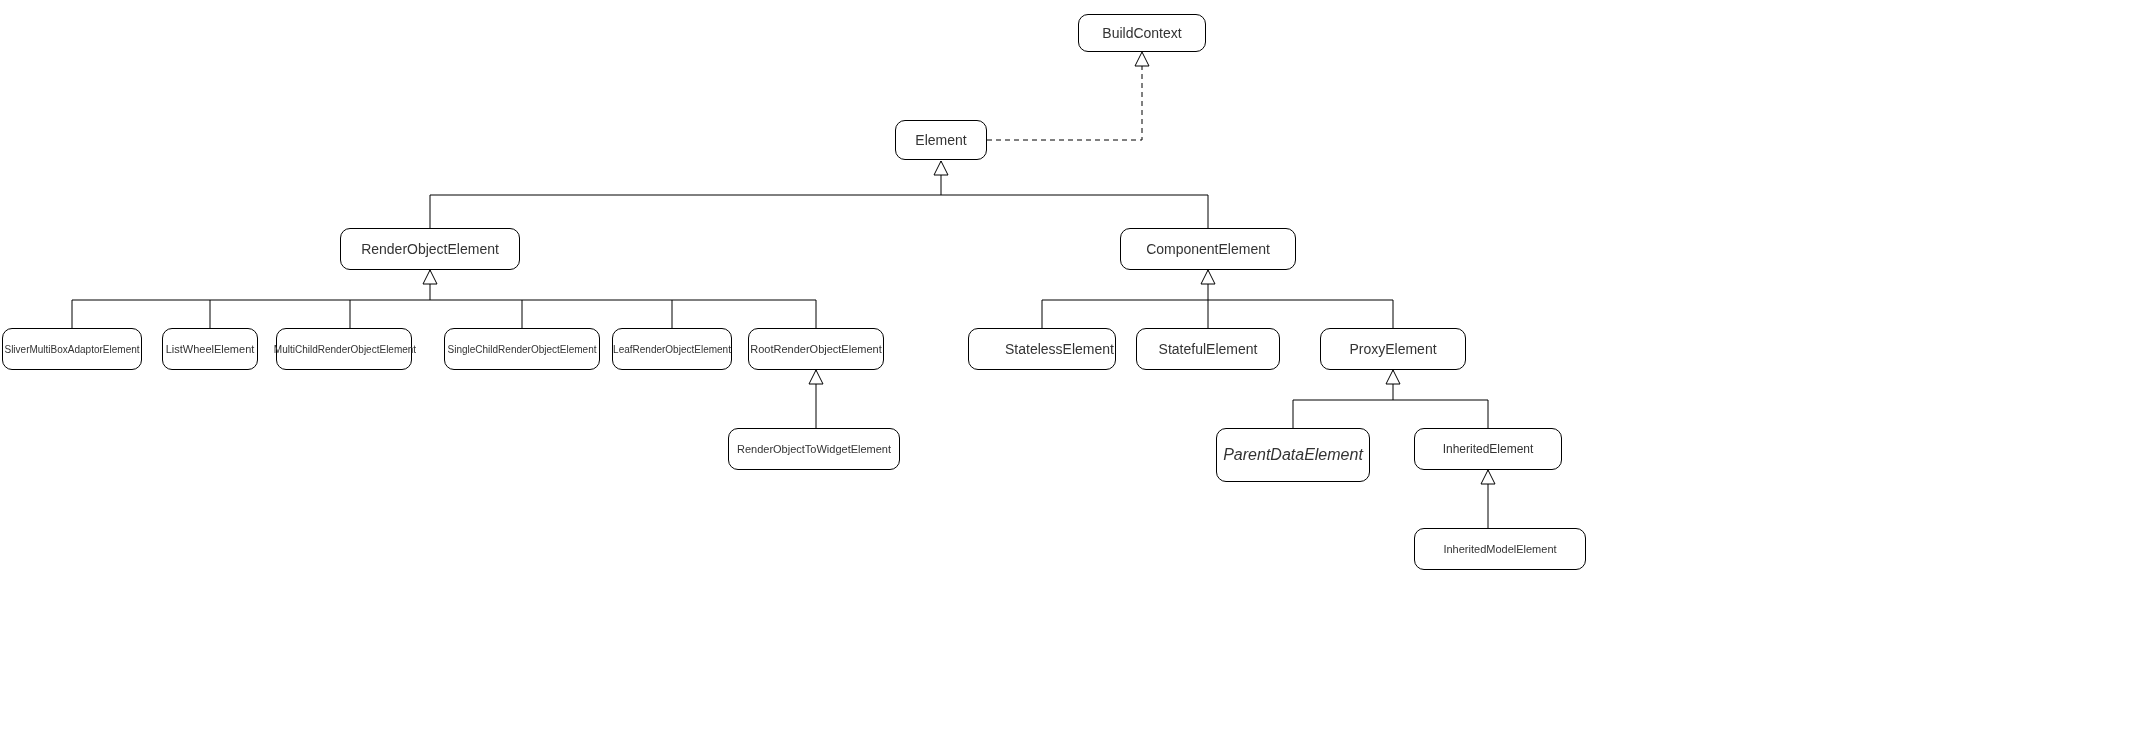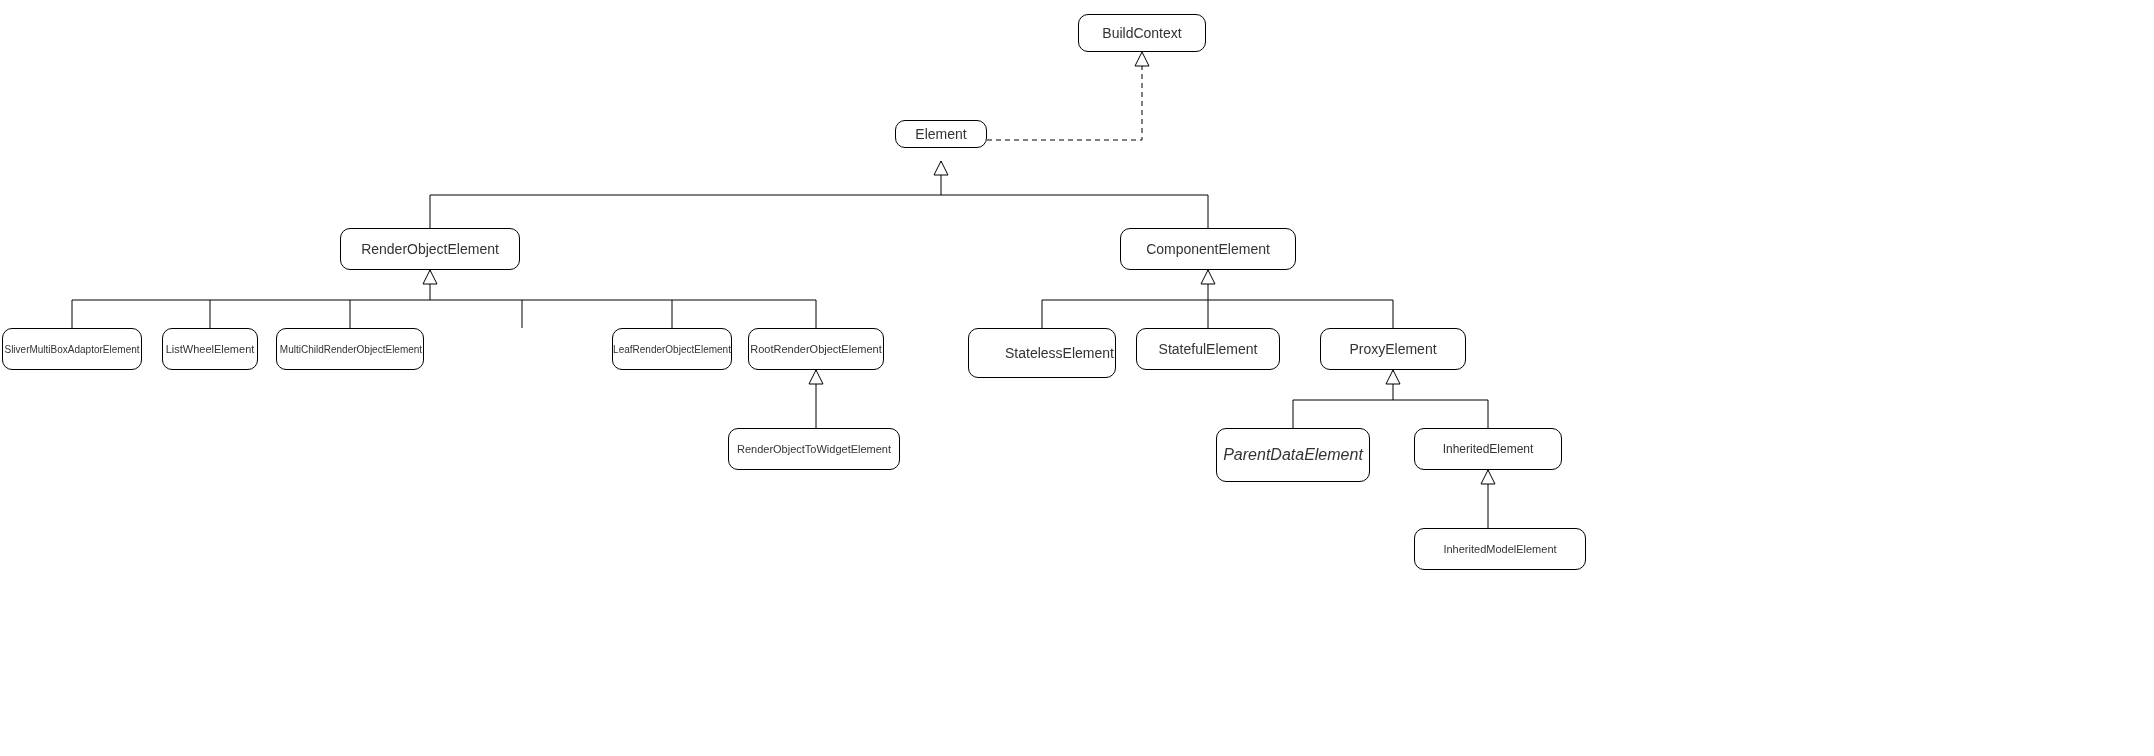--- a/index.html
+++ b/index.html
@@ -94,52 +94,55 @@
     <path class="edge-line" d="M 1488 400 L 1488 428"></path>
 
     <path class="edge-line" d="M 1488 470 L 1488 528"></path>
     <polygon class="arrowhead" points="1488,470 1481,484 1495,484"></polygon>
   </svg>
 
   <div class="node" style="left:1078px; top:14px; width:128px; height:38px;">
     <span>BuildContext</span>
   </div>
 
-  <div class="node" style="left:895px; top:120px; width:92px; height:28px;">
+  <div class="node" style="left:895px; top:120px; width:92px; height:40px;">
     <span>Element</span>
   </div>
 
   <div class="node" style="left:1120px; top:228px; width:176px; height:42px;">
     <span>ComponentElement</span>
   </div>
 
   <div class="node" style="left:340px; top:228px; width:180px; height:42px;">
     <span>RenderObjectElement</span>
   </div>
 
   <div class="node" style="left:2px; top:328px; width:140px; height:42px; font-size:10px;">
     <span>SliverMultiBoxAdaptorElement</span>
   </div>
   <div class="node" style="left:162px; top:328px; width:96px; height:42px; font-size:11px;">
     <span>ListWheelElement</span>
   </div>
-  <div class="node" style="left:276px; top:328px; width:148px; height:42px; font-size:10px;padding-left:10px;">
+  <div class="node" style="left:276px; top:328px; width:136px; height:42px; font-size:10px;padding-left:10px;">
     <span>MultiChildRenderObjectElement</span>
+  </div>
+  <div class="node" style="left:444px; top:328px; width:156px; height:42px; font-size:10px;">
+    <span>SingleChildRenderObjectElement</span>
   </div>
   <div class="node" style="left:612px; top:328px; width:120px; height:42px; font-size:10px;">
     <span>LeafRenderObjectElement</span>
   </div>
   <div class="node" style="left:748px; top:328px; width:136px; height:42px; font-size:11px;">
     <span>RootRenderObjectElement</span>
   </div>
   <div class="node" style="left:728px; top:428px; width:172px; height:42px; font-size:11px;">
     <span>RenderObjectToWidgetElement</span>
   </div>
 
-  <div class="node" style="left:968px; top:328px; width:148px; height:50px;padding-left:43px;">
+  <div class="node" style="left:968px; top:328px; width:148px; height:42px;padding-left:43px;">
     <span>StatelessElement</span>
   </div>
   <div class="node" style="left:1136px; top:328px; width:144px; height:42px;justify-content:center;">
     <span>StatefulElement</span>
   </div>
   <div class="node" style="left:1320px; top:328px; width:146px; height:42px;">
     <span>ProxyElement</span>
   </div>
 
   <div class="node" style="left:1216px; top:428px; width:154px; height:54px; font-size:16px;font-style:italic;">

